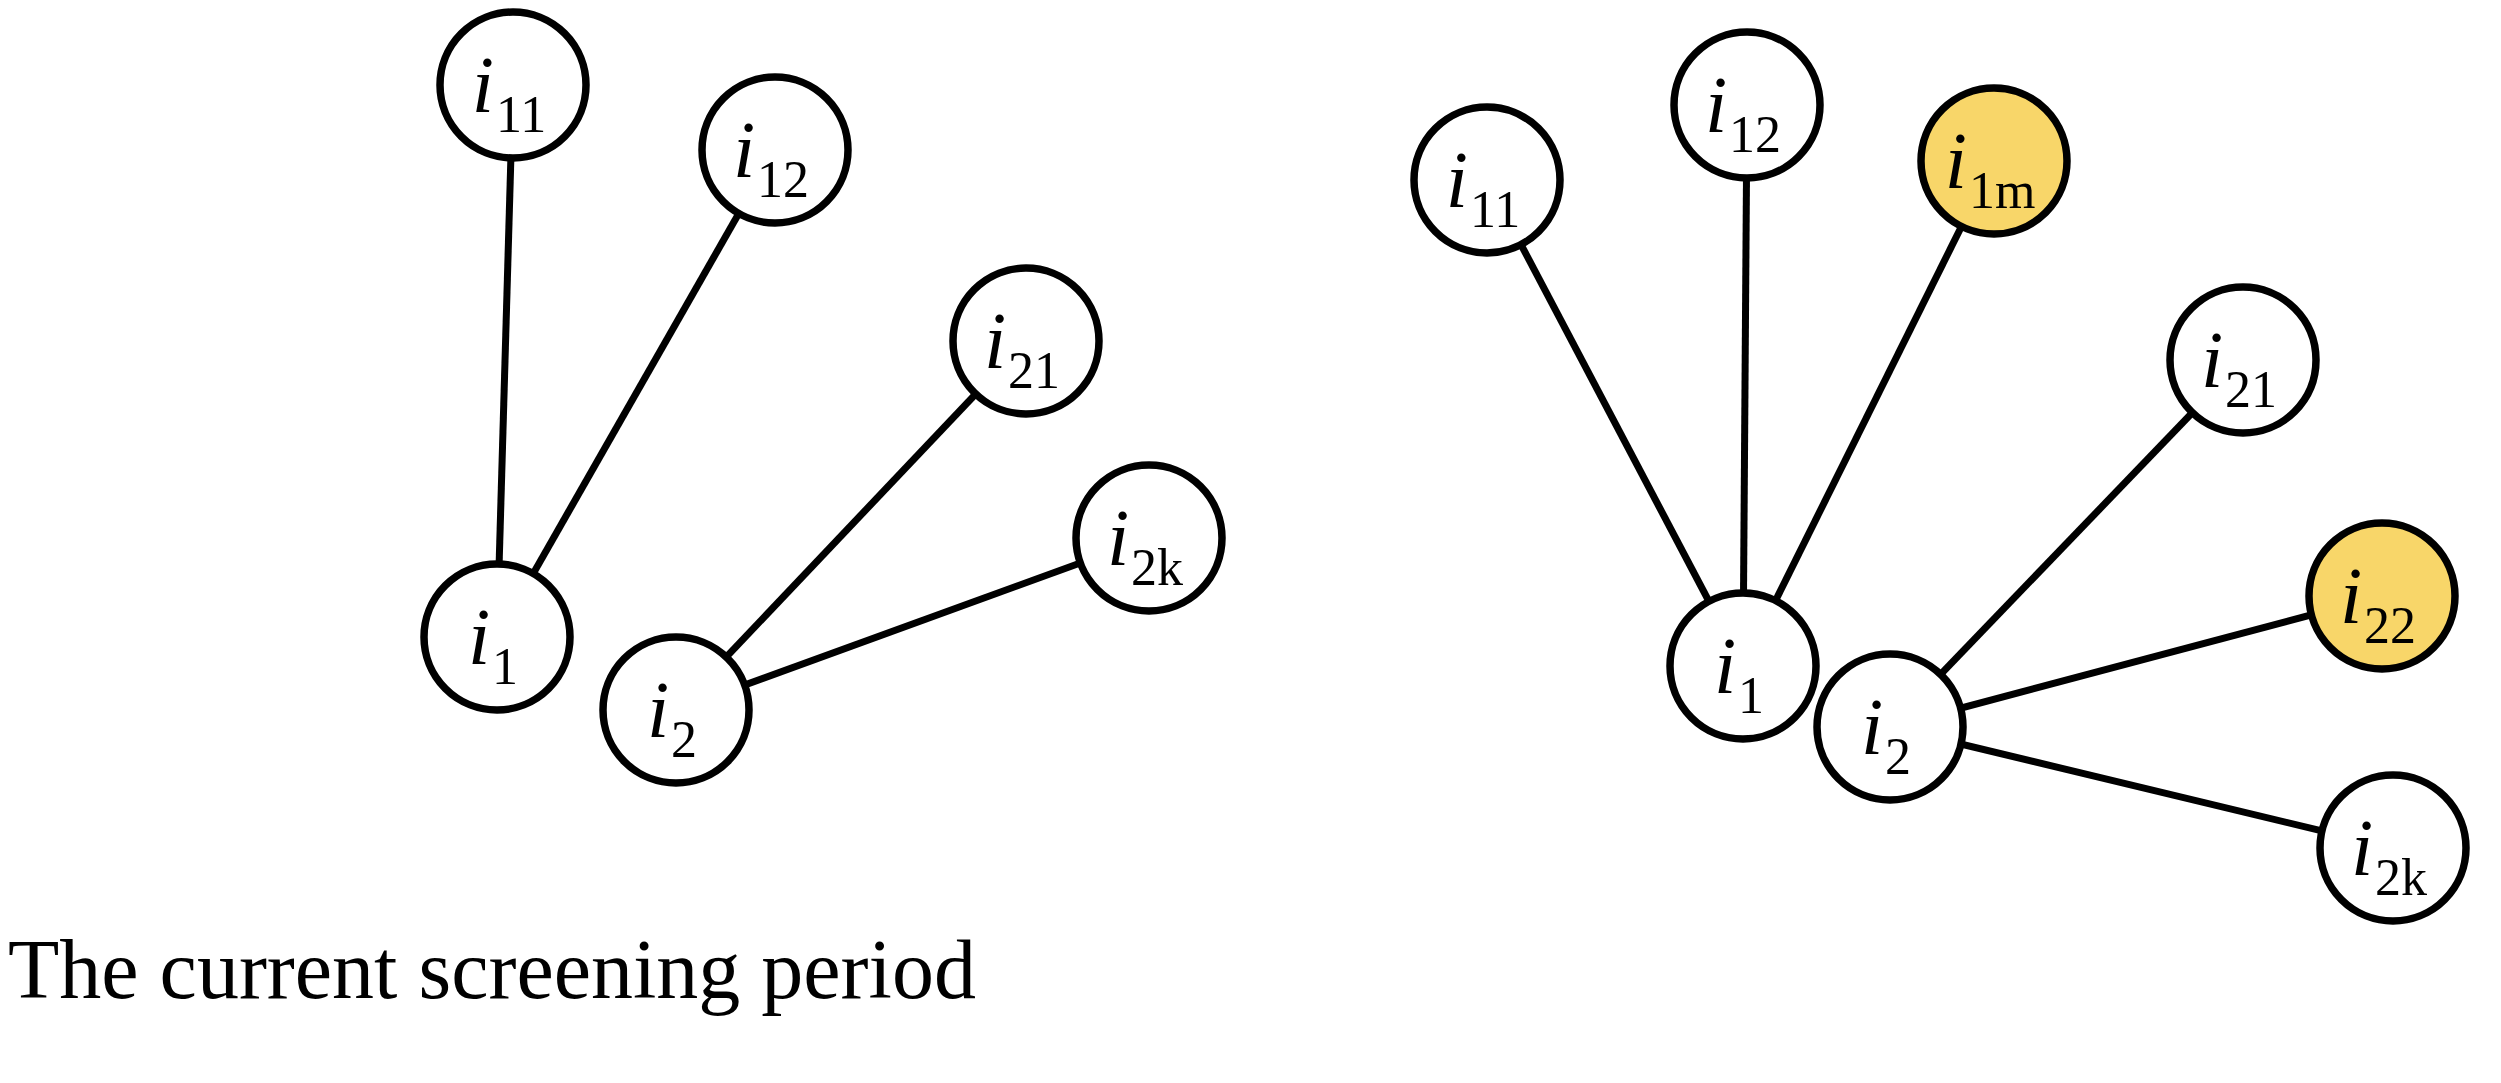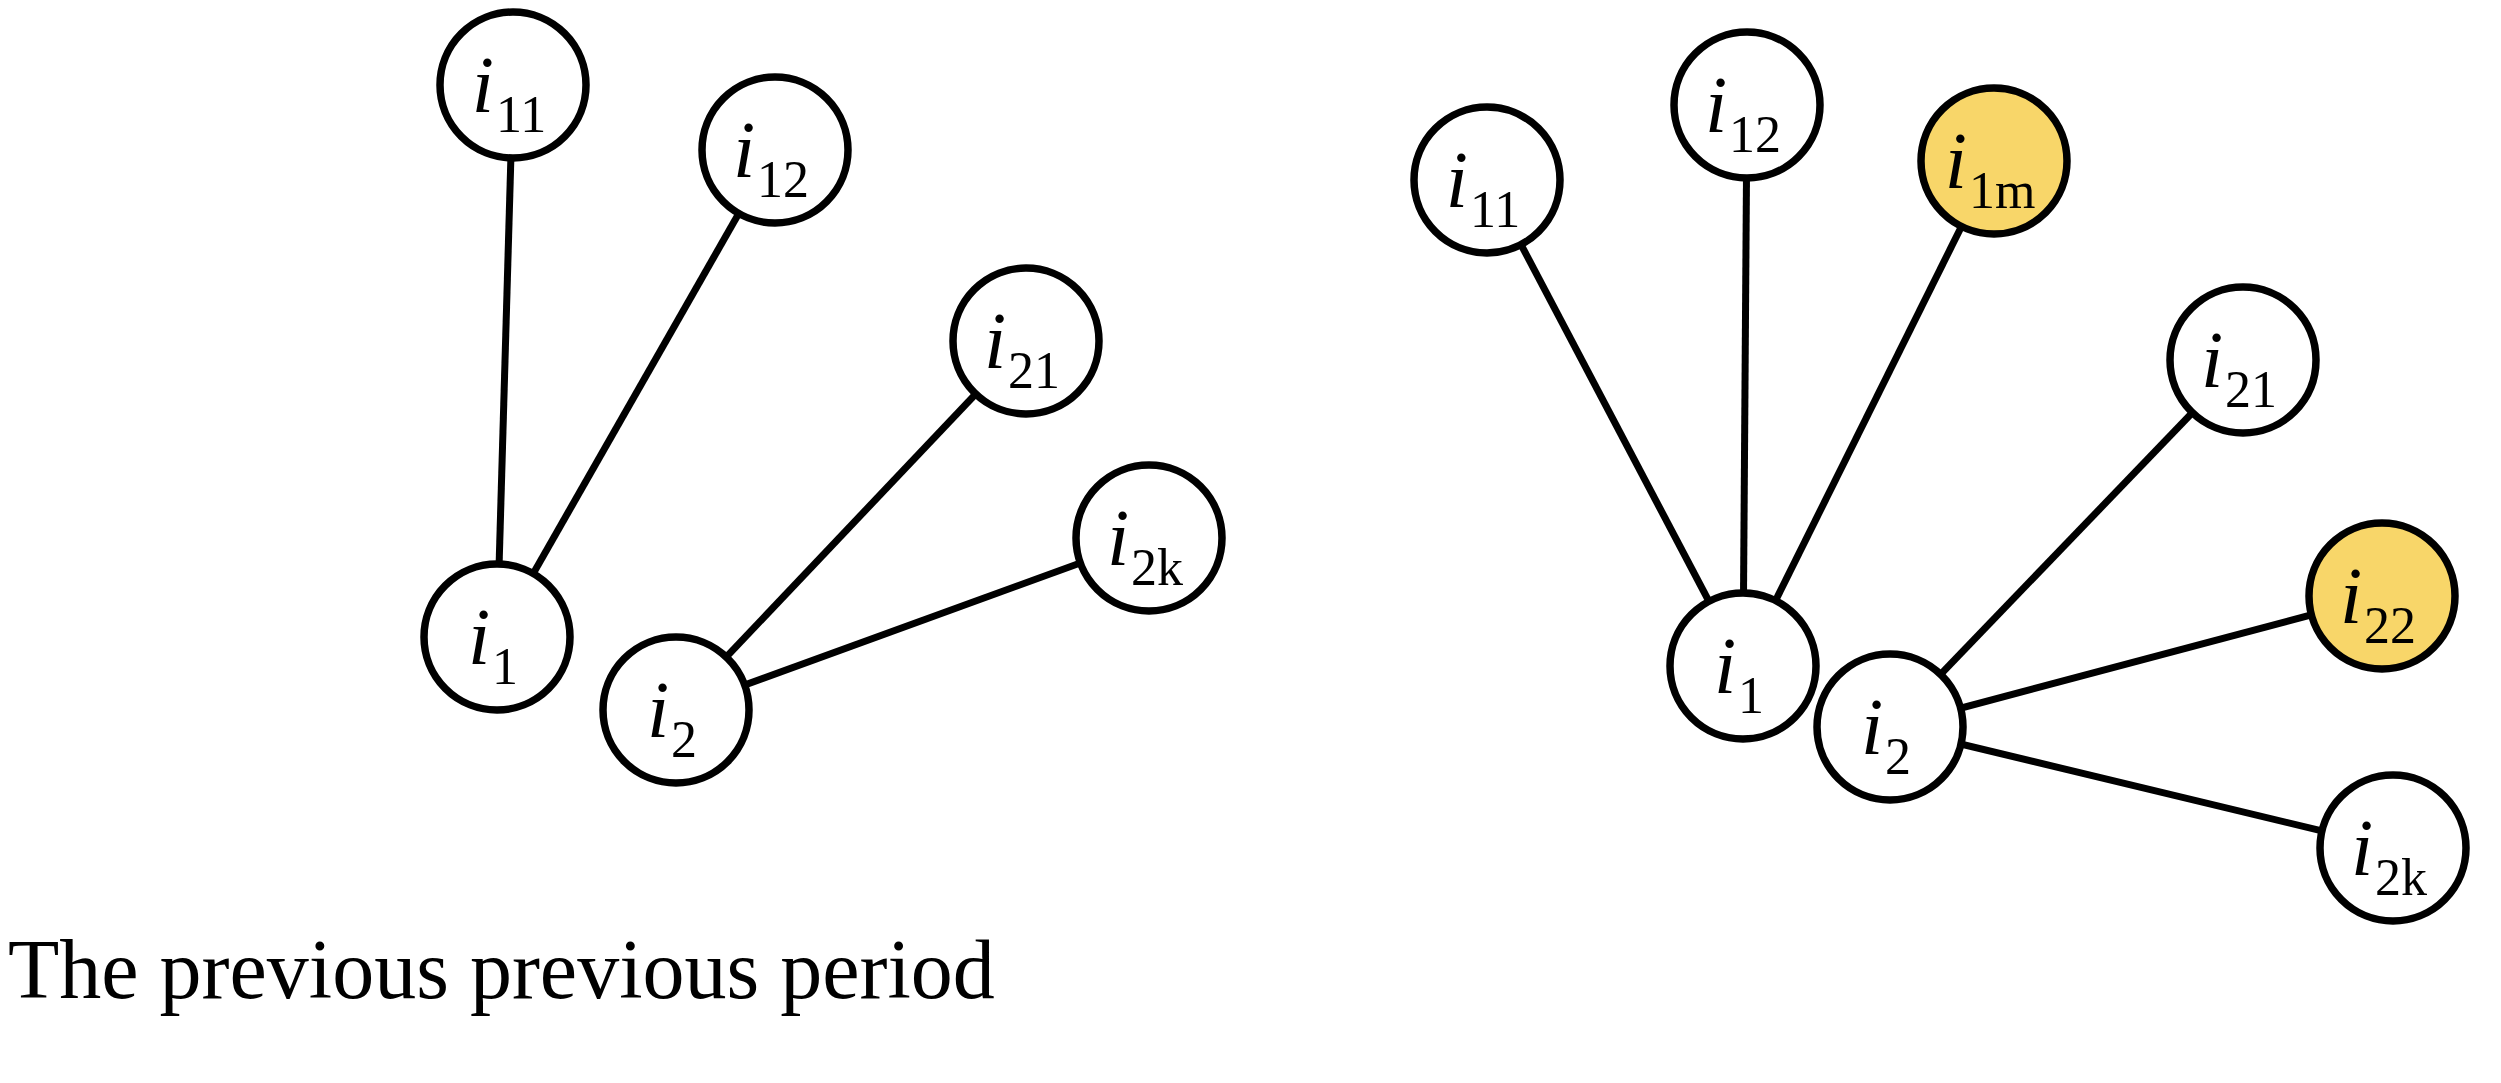--- a/index.html
+++ b/index.html
@@ -76,14 +76,14 @@
         <circle class="node-circle" cx="2382" cy="596" r="73" fill="#F8D669" stroke="#000000" stroke-width="7.5"></circle>
         <text class="node-label" x="2378" y="623" text-anchor="middle" fill="#000000" font-family="&quot;Liberation Serif&quot;, serif"><tspan font-style="italic" font-size="80">i</tspan><tspan font-style="normal" font-size="52" dy="20" dx="2">22</tspan></text>
         <circle class="node-circle" cx="2393" cy="848" r="73" fill="#ffffff" stroke="#000000" stroke-width="7.5"></circle>
         <text class="node-label" x="2389" y="875" text-anchor="middle" fill="#000000" font-family="&quot;Liberation Serif&quot;, serif"><tspan font-style="italic" font-size="80">i</tspan><tspan font-style="normal" font-size="52" dy="20" dx="2">2k</tspan></text>
         <circle class="node-circle" cx="1743" cy="666" r="73" fill="#ffffff" stroke="#000000" stroke-width="7.5"></circle>
         <text class="node-label" x="1739" y="693" text-anchor="middle" fill="#000000" font-family="&quot;Liberation Serif&quot;, serif"><tspan font-style="italic" font-size="80">i</tspan><tspan font-style="normal" font-size="52" dy="20" dx="2">1</tspan></text>
         <circle class="node-circle" cx="1890" cy="727" r="73" fill="#ffffff" stroke="#000000" stroke-width="7.5"></circle>
         <text class="node-label" x="1886" y="754" text-anchor="middle" fill="#000000" font-family="&quot;Liberation Serif&quot;, serif"><tspan font-style="italic" font-size="80">i</tspan><tspan font-style="normal" font-size="52" dy="20" dx="2">2</tspan></text>
       </g>
     </svg>
-  <div class="caption" style="left: 8px; top: 928px;">The previous previous period</div>
+  <div class="caption" style="left: 8px; top: 928px;">The current screening period</div>
 </div>
 
 </body></html>

